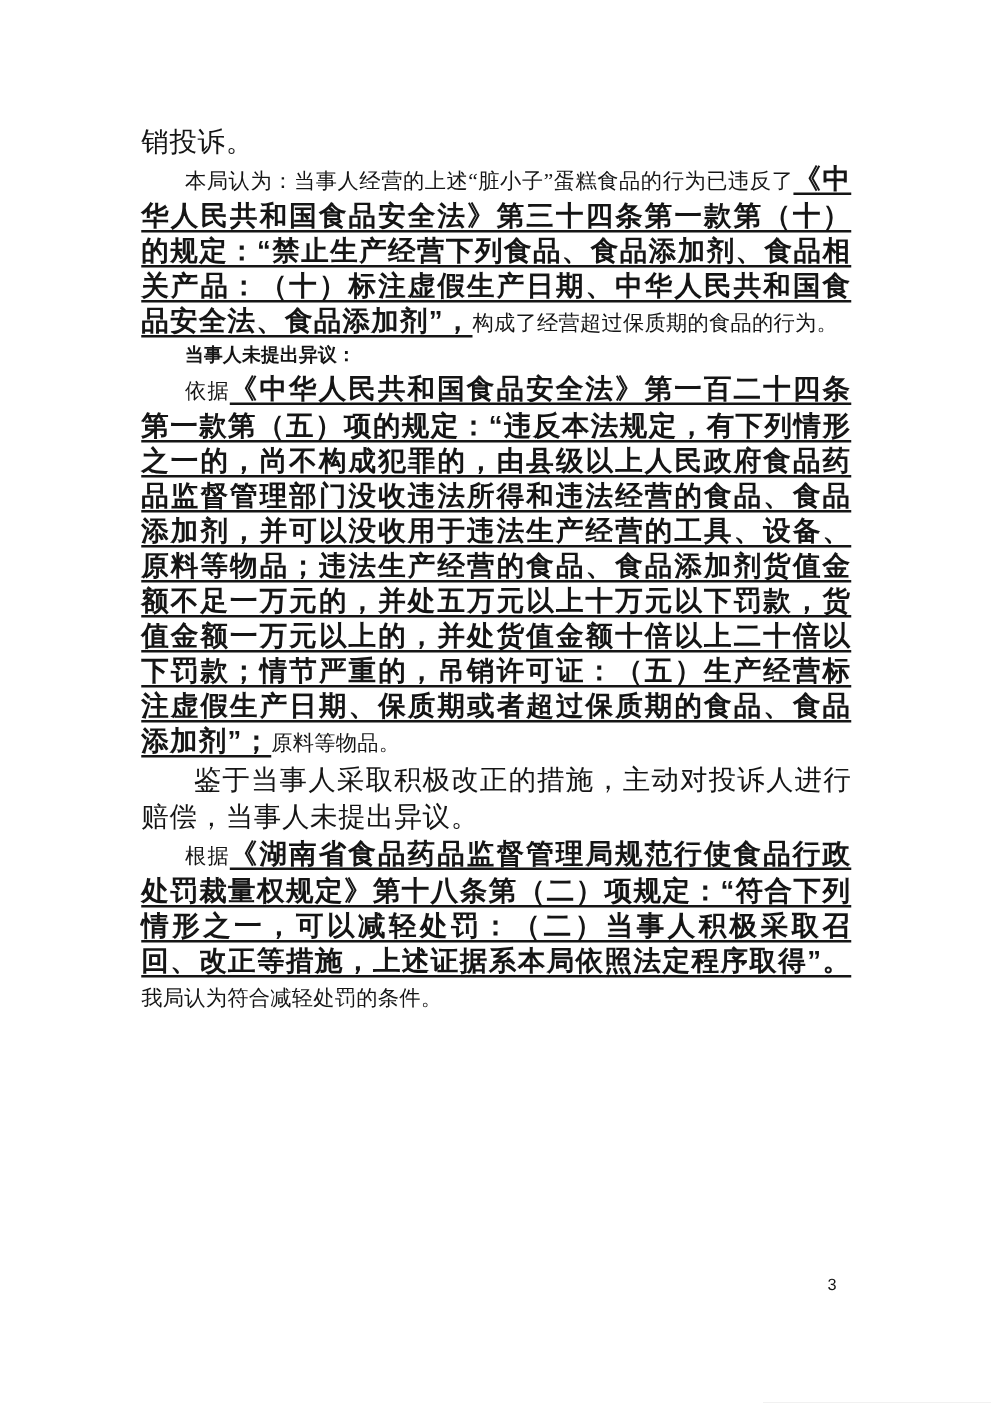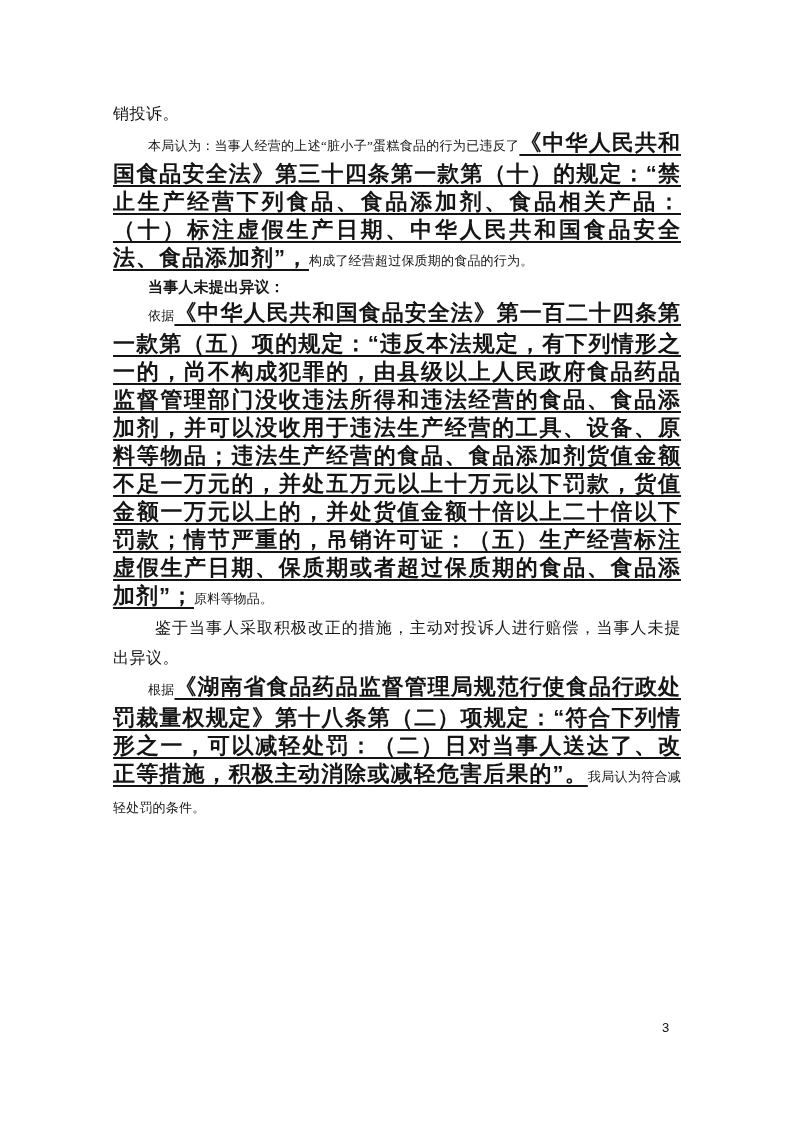--- a/index.html
+++ b/index.html
@@ -22,39 +22,39 @@
     top: 99px;
     width: 568px;
   }
   .para {
     margin: 0;
     text-align: justify;
   }
   
   .p-body {
     font-family: Liberation Serif, serif;
-    font-size: 16px;
+    font-size: 22px;
     line-height: 30px;
     letter-spacing: 0.5px;
     text-indent: 42px;
   }
   .p-first {
     text-indent: 0;
   }
   
   .p-law {
     font-family: "Liberation Serif", "DejaVu Serif", serif;
     font-size: 22px;
     line-height: 28px;
     text-indent: 35px;
   }
   
   .t-small {
     font-family: "Liberation Serif", "DejaVu Serif", serif;
-    font-size: 13px;
+    font-size: 17px;
     letter-spacing: 0.2px;
     margin-top: 24px;
   }
   
   .t-law {
     font-family: "Liberation Sans", "DejaVu Sans", sans-serif;
     font-weight: 700;
     font-size: 22px;
     letter-spacing: 1px;
     text-decoration: underline;
@@ -90,18 +90,18 @@
 
 
     <p class="para p-law"><span class="t-small">本局认为：当事人经营的上述“脏小子”蛋糕食品的行为已违反了</span><span class="t-law">《中华人民共和国食品安全法》第三十四条第一款第（十）的规定：“禁止生产经营下列食品、食品添加剂、食品相关产品：（十）标注虚假生产日期、中华人民共和国食品安全法、食品添加剂”，</span><span class="t-small">构成了经营超过保质期的食品的行为。</span></p>
 
     <p class="para p-heading"><span>当事人未提出异议：</span></p>
 
     <p class="para p-law"><span class="t-small">依据</span><span class="t-law">《中华人民共和国食品安全法》第一百二十四条第一款第（五）项的规定：“违反本法规定，有下列情形之一的，尚不构成犯罪的，由县级以上人民政府食品药品监督管理部门没收违法所得和违法经营的食品、食品添加剂，并可以没收用于违法生产经营的工具、设备、原料等物品；违法生产经营的食品、食品添加剂货值金额不足一万元的，并处五万元以上十万元以下罚款，货值金额一万元以上的，并处货值金额十倍以上二十倍以下罚款；情节严重的，吊销许可证：（五）生产经营标注虚假生产日期、保质期或者超过保质期的食品、食品添加剂”；</span><span class="t-small">原料等物品。</span></p>
 
     <p class="para p-body"><span>鉴于当事人采取积极改正的措施，主动对投诉人进行赔偿，当事人未提出异议。</span></p>
 
-    <p class="para p-law"><span class="t-small">根据</span><span class="t-law">《湖南省食品药品监督管理局规范行使食品行政处罚裁量权规定》第十八条第（二）项规定：“符合下列情形之一，可以减轻处罚：（二）日对当事人送达了、改正等措施，积极主动消除或减轻危害后果的”。</span><span class="t-small">我局认为符合减轻处罚的条件。</span></p>
+    <p class="para p-law"><span class="t-small">根据</span><span class="t-law">《湖南省食品药品监督管理局规范行使食品行政处罚裁量权规定》第十八条第（二）项规定：“符合下列情形之一，可以减轻处罚：（二）当事人积极采取召回、改正等措施，上述证据系本局依照法定程序取得”。</span><span class="t-small">我局认为符合减轻处罚的条件。</span></p>
 
   </div>
 
   <div class="page-number">3</div>
 </div>
 
 </body></html>

